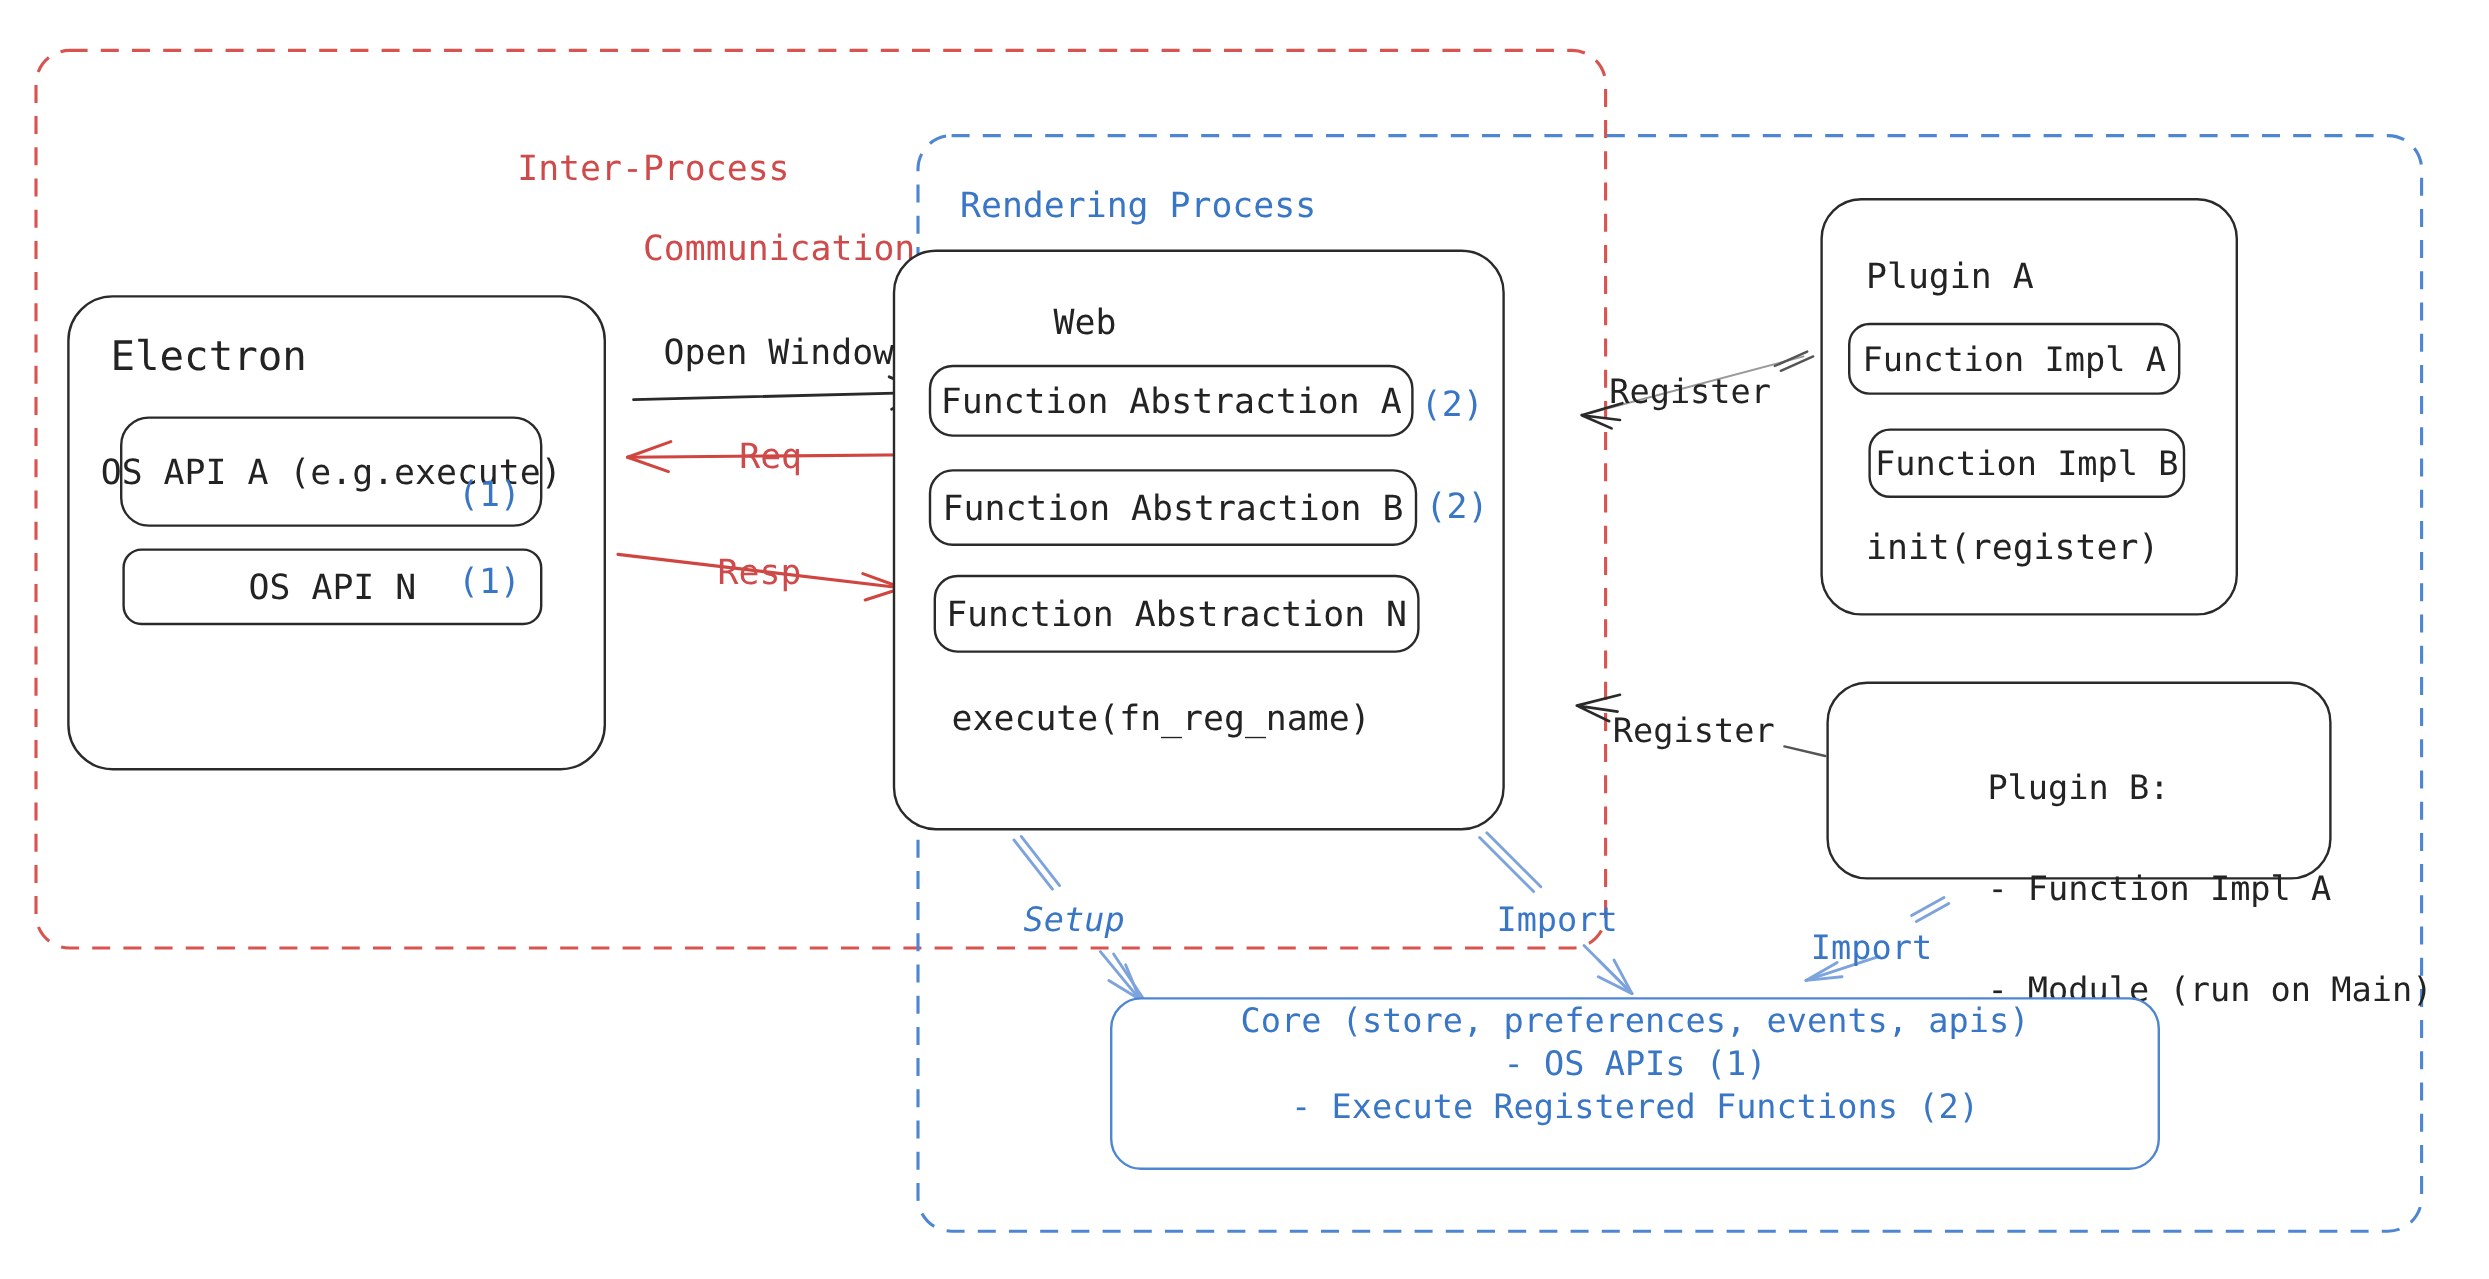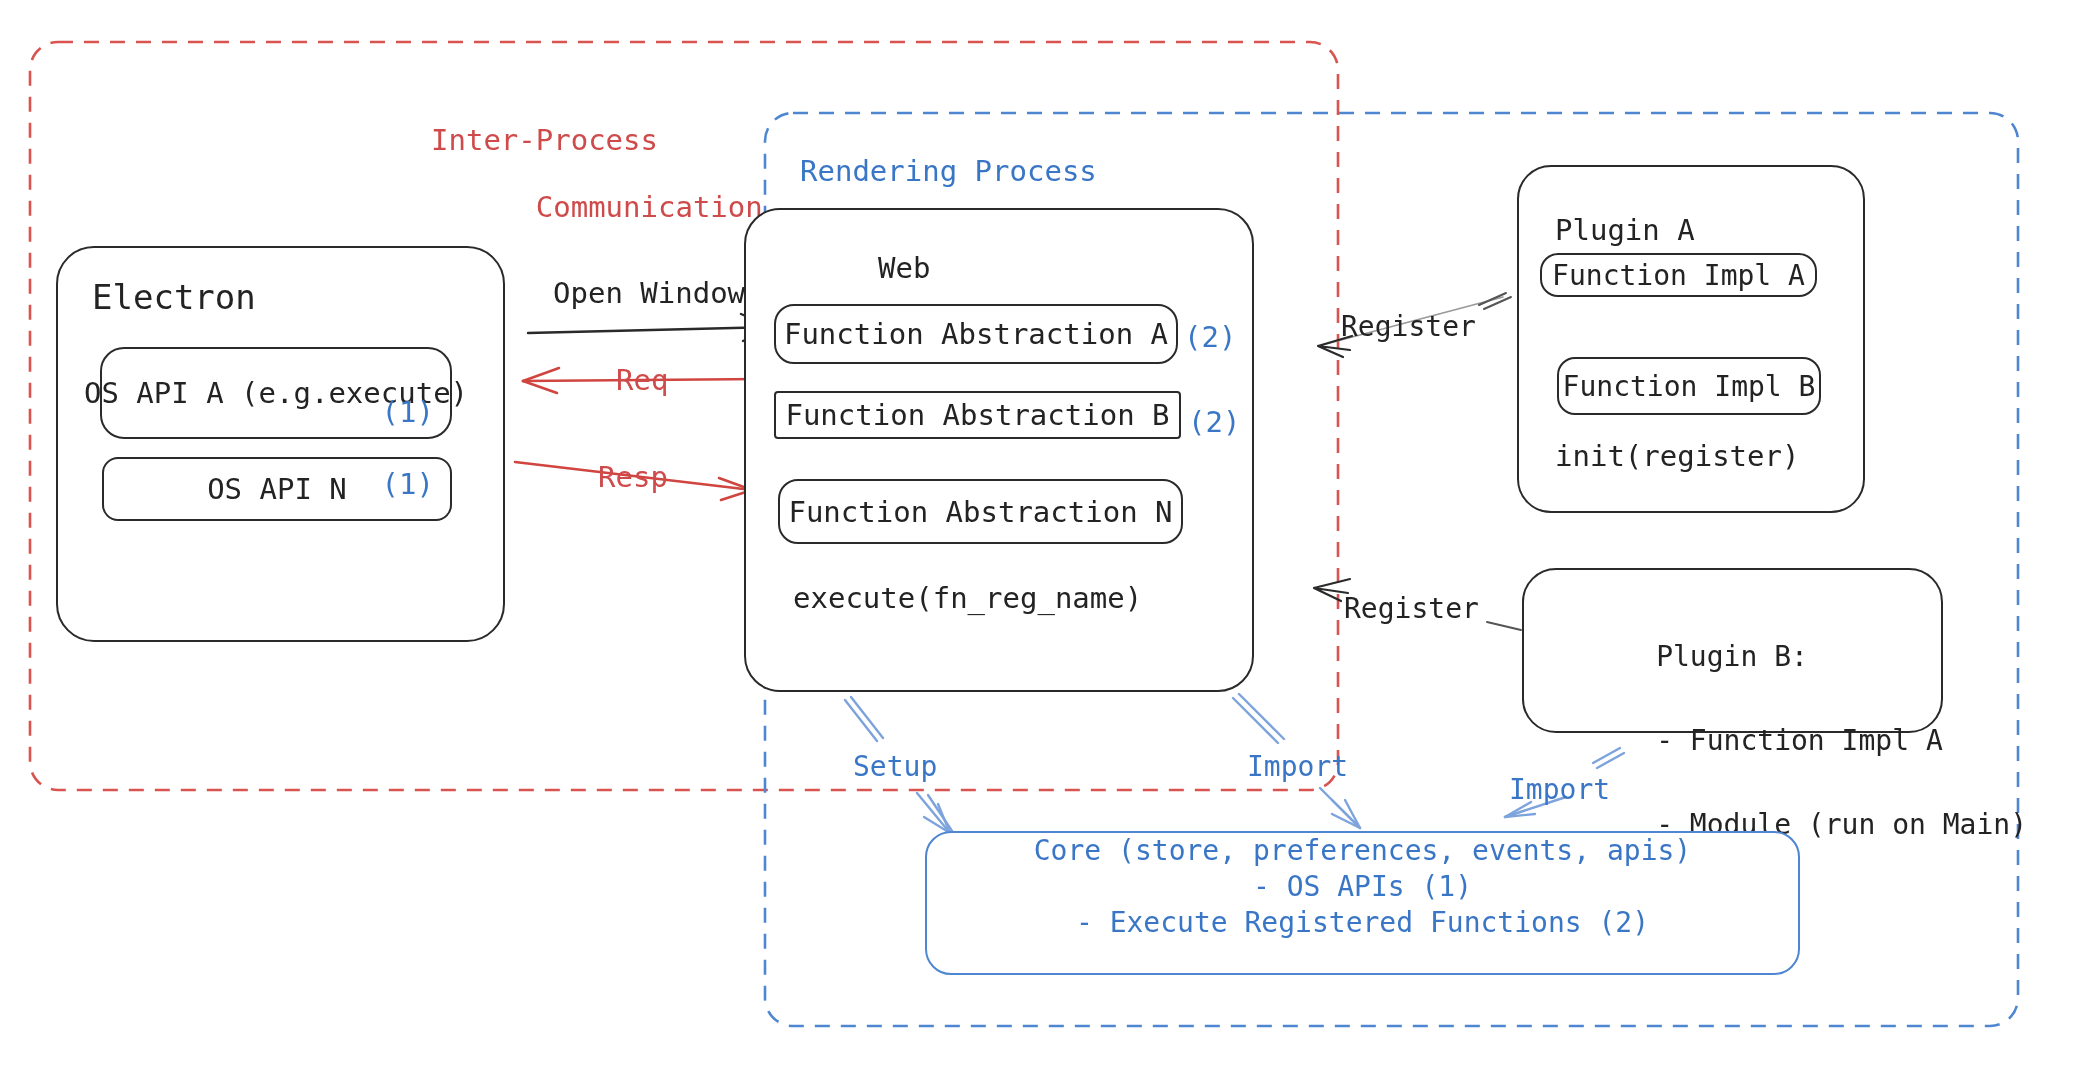--- a/index.html
+++ b/index.html
@@ -104,33 +104,33 @@
       <span class="badge" style="right:16px;top:8px;">(1)</span>
     </div>
   </div>
 
   <div class="node" style="left:744px;top:208px;width:510px;height:484px;border-radius:36px;">
     <div class="lbl ink" style="left:132px;top:42px;">Web</div>
     <div class="subbox" style="left:28px;top:94px;width:404px;height:60px;border-radius:20px;">
       <span class="boxtext">Function Abstraction A</span>
     </div>
     <span class="badge" style="left:438px;top:110px;">(2)</span>
-    <div class="subbox" style="left:28px;top:181px;width:407px;height:48px;border-radius:4px;">
+    <div class="subbox" style="left:28px;top:181px;width:407px;height:64px;border-radius:20px;">
       <span class="boxtext">Function Abstraction B</span>
     </div>
     <span class="badge" style="left:442px;top:195px;">(2)</span>
     <div class="subbox" style="left:32px;top:269px;width:405px;height:65px;border-radius:20px;">
       <span class="boxtext">Function Abstraction N</span>
     </div>
     <div class="lbl ink" style="left:47px;top:372px;">execute(fn_reg_name)</div>
   </div>
 
   <div class="node" style="left:1517px;top:165px;width:348px;height:348px;border-radius:34px;">
     <div class="lbl ink" style="left:36px;top:47px;">Plugin A</div>
-    <div class="subbox" style="left:21px;top:86px;width:277px;height:44px;border-radius:18px;">
+    <div class="subbox" style="left:21px;top:102px;width:277px;height:60px;border-radius:18px;">
       <span class="boxtext" style="font-size:28px;">Function Impl A</span>
     </div>
     <div class="subbox" style="left:38px;top:190px;width:264px;height:58px;border-radius:18px;">
       <span class="boxtext" style="font-size:28px;">Function Impl B</span>
     </div>
     <div class="lbl ink" style="left:36px;top:273px;">init(register)</div>
   </div>
 
   <div class="node" style="left:1522px;top:568px;width:421px;height:165px;border-radius:34px;">
     <div class="pb-lines" style="left:31px;top:24px;">
@@ -144,17 +144,17 @@
     <span>Core (store, preferences, events, apis)</span>
     <span>- OS APIs (1)</span>
     <span>- Execute Registered Functions (2)</span>
   </div>
 
   <div class="lbl ink" style="left:553px;top:277px;">Open Window</div>
   <div class="lbl red" style="left:616px;top:364px;">Req</div>
   <div class="lbl red" style="left:598px;top:461px;">Resp</div>
   <div class="lbl ink" style="left:1341px;top:311px;font-size:28px;">Register</div>
   <div class="lbl ink" style="left:1344px;top:593px;font-size:28px;">Register</div>
-  <div class="lbl blue" style="left:853px;top:751px;font-size:28px;">Setup</div>
+  <div class="lbl blue" style="left:853px;top:751px;font-size:28px;font-style:italic;">Setup</div>
   <div class="lbl blue" style="left:1247px;top:751px;font-size:28px;">Import</div>
   <div class="lbl blue" style="left:1509px;top:774px;font-size:28px;">Import</div>
 
 </div>
 
 </body></html>

